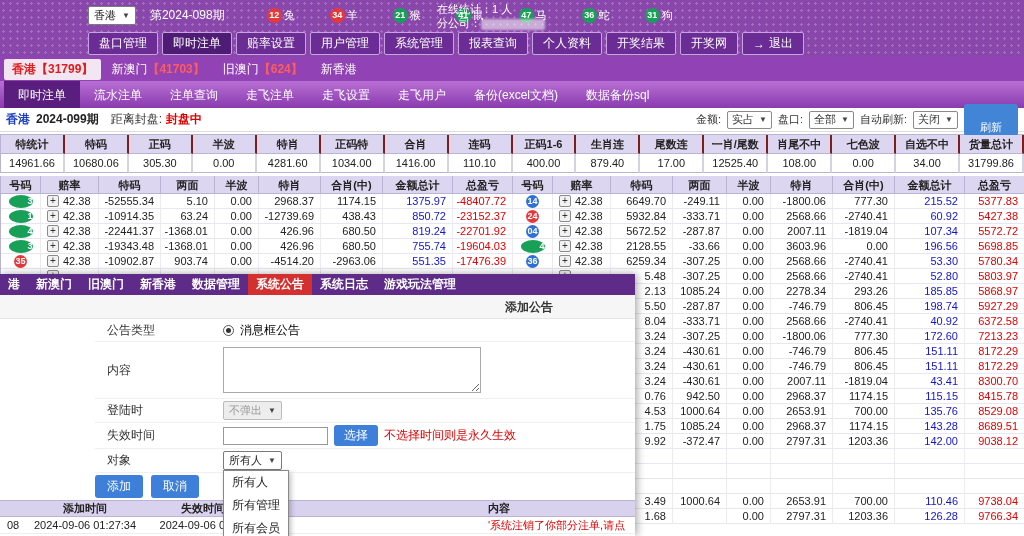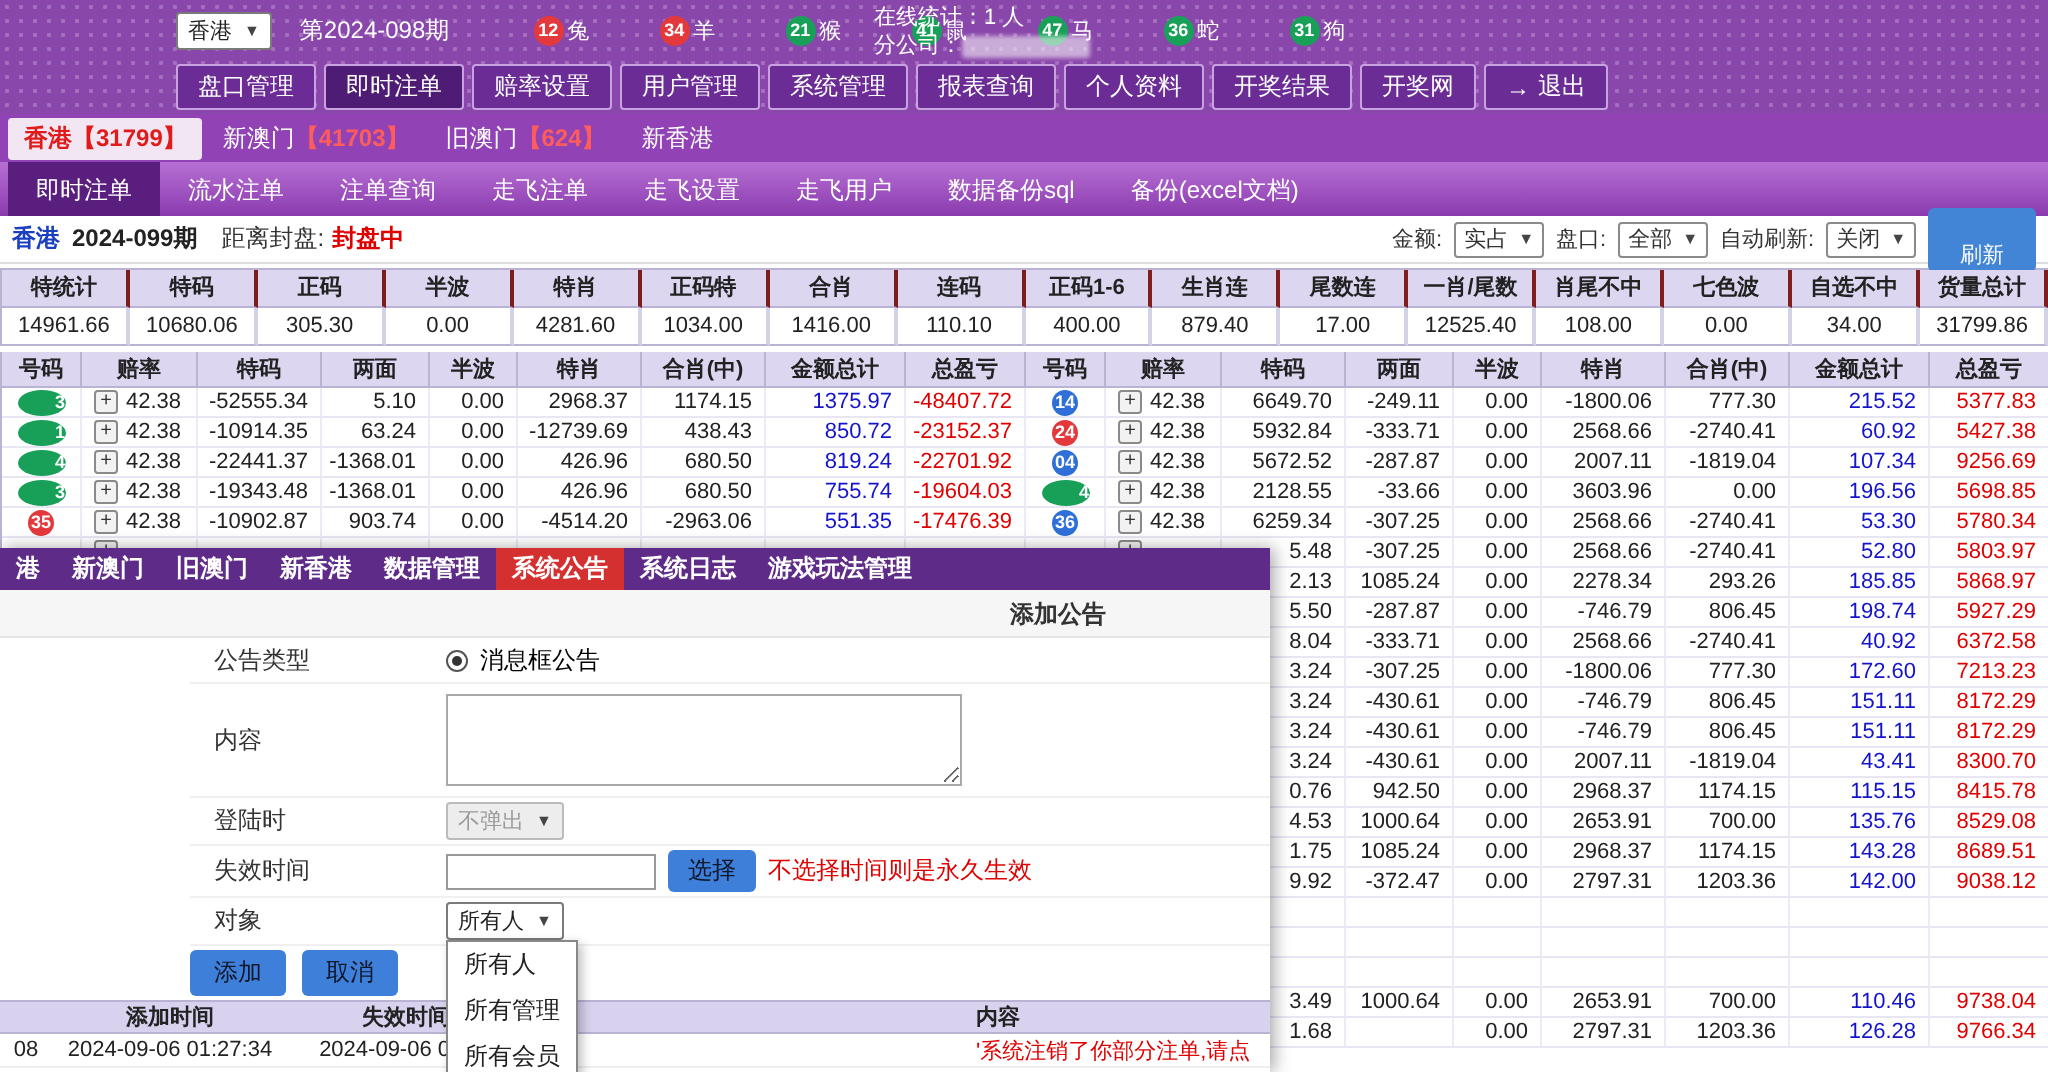--- a/index.html
+++ b/index.html
@@ -88,21 +88,21 @@
   .ov-title { height:24px; line-height:24px; background:#F6F6F6; border-bottom:1px solid #E5E5E5; font-weight:bold; font-size:12px; color:#333; padding-left:505px; white-space:nowrap; }
   .form { margin-left:95px; font-size:12px; }
   .frow { display:flex; align-items:center; border-bottom:1px solid #F0F0F0; min-height:23px; }
   .frow.tall { min-height:57px; }
   .flabel { width:120px; color:#333; padding-left:12px; }
   .fctrl { flex:1; display:flex; align-items:center; gap:6px; padding:2px 0 2px 8px; }
   .radio { width:11px; height:11px; border:1px solid #555; border-radius:50%; position:relative; display:inline-block; }
   .radio::after { content:""; position:absolute; left:2px; top:2px; right:2px; bottom:2px; background:#333; border-radius:50%; }
   .ta { width:258px; height:46px; border:1px solid #A9A9A9; resize:both; font-family:inherit; font-size:12px; }
   .txt { width:105px; height:18px; border:1px solid #999; font-family:inherit; }
-  .btn-blue { background:#3E7FD9; color:#0f172a; border:none; border-radius:3px; padding:3px 12px; font-size:12px; cursor:pointer; font-family:inherit; }
+  .btn-blue { background:#3E7FD9; color:#ffffff; border:none; border-radius:3px; padding:3px 12px; font-size:12px; cursor:pointer; font-family:inherit; }
   .btn-sm { padding:2px 10px; }
   .hint-red { color:#E00000; }
   .frow.btns { padding-right:58px; gap:8px; border-bottom:none; min-height:27px; }
   .dropdown { position:absolute; top:calc(100% + 1px); left:-1px; min-width:60px; background:#fff; border:1px solid #888; box-shadow:2px 2px 5px rgba(0,0,0,.25); z-index:30; }
   .opt { padding:3px 8px; font-size:12px; color:#222; white-space:nowrap; cursor:pointer; }
 
   .notice-table { width:720px; font-size:11px; }
   .nt-head, .nt-row { display:flex; align-items:center; height:17px; }
   .nt-head { background:#D9D2EE; border-top:1px solid #B9B3D4; border-bottom:1px solid #B9B3D4; font-weight:bold; color:#222; }
   .nt-row { background:#fff; border-bottom:1px solid #EEE; color:#222; }
@@ -249,23 +249,23 @@
       <div class="stab">流水注单</div>
 
       <div class="stab">注单查询</div>
 
       <div class="stab">走飞注单</div>
 
       <div class="stab">走飞设置</div>
 
       <div class="stab">走飞用户</div>
 
+      <div class="stab">备份(excel文档)</div>
+
       <div class="stab">数据备份sql</div>
-
-      <div class="stab">备份(excel文档)</div>
     </div>
 
   <div class="info-bar">
     <span class="ib-region">香港</span>
     <span class="ib-period">2024-099期</span>
     <span class="ib-close-label">距离封盘:</span>
     <span class="ib-closed">封盘中</span>
     <div class="ib-right">
       <span>金额:</span>
       <div class="mini-select">
@@ -450,21 +450,21 @@
             <div>
               <span class="plus">+</span>
               <span>42.38</span>
             </div>
             <div>5672.52</div>
             <div>-287.87</div>
             <div>0.00</div>
             <div>2007.11</div>
             <div>-1819.04</div>
             <div class="num-blue">107.34</div>
-            <div class="num-red">9256.69</div>
+            <div class="num-red">5572.72</div>
           </div>
         </div>
 
         <div class="bet-row">
           <div class="cols9">
             <div>
               <span class="ball green">32</span>
             </div>
             <div>
               <span class="plus">+</span>

